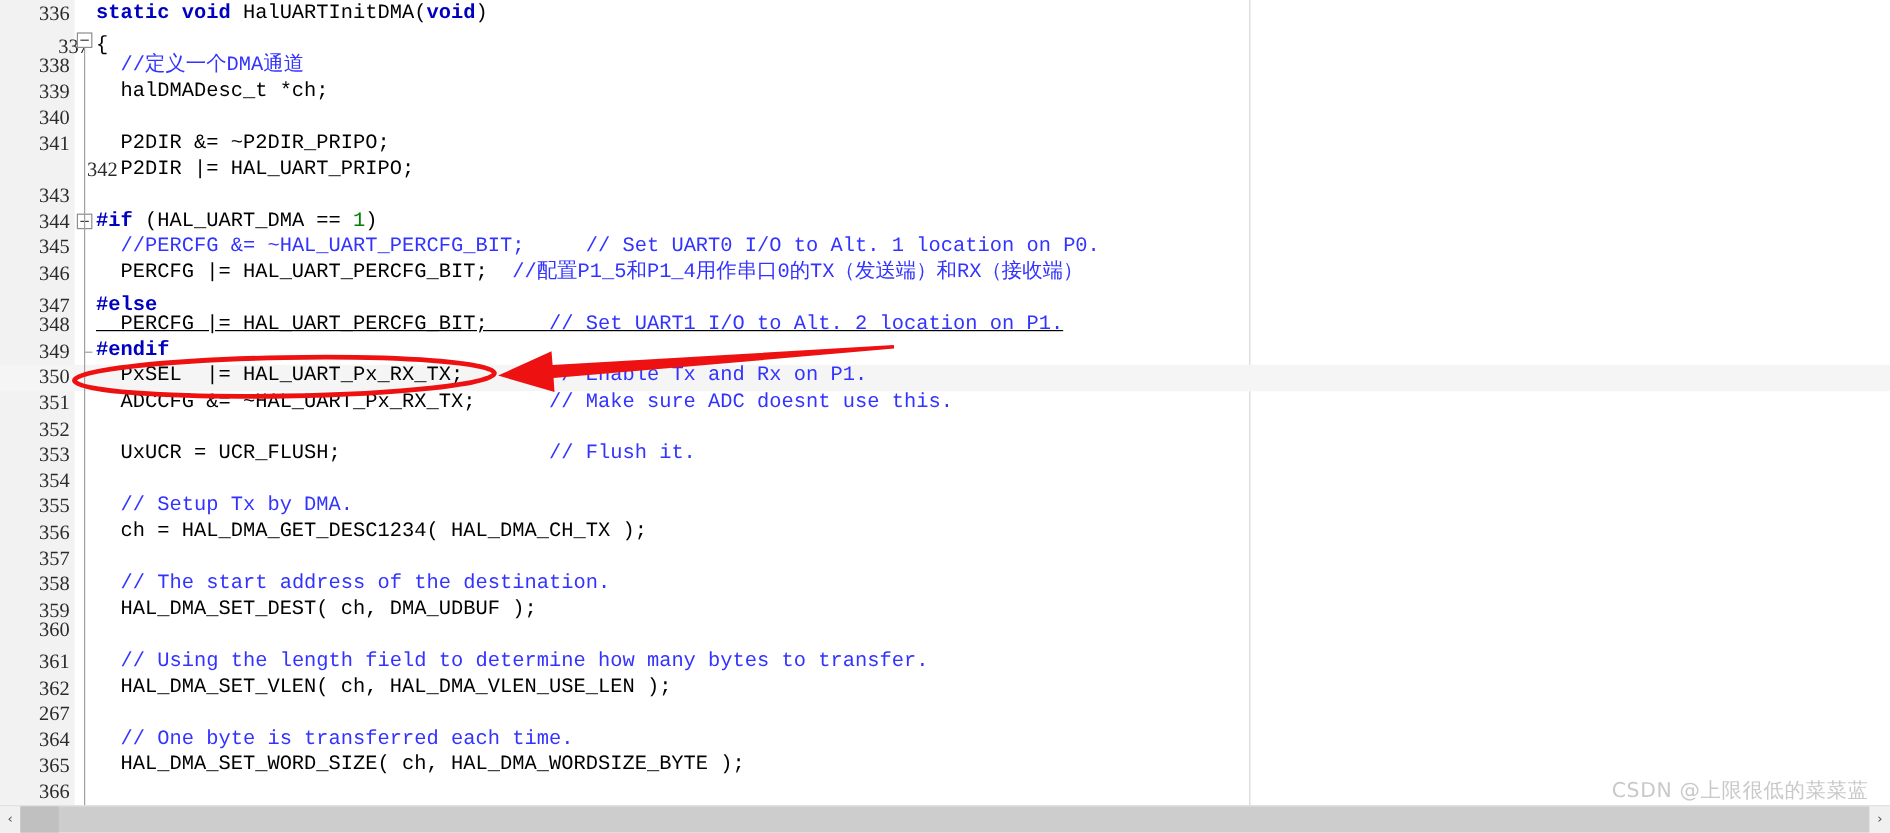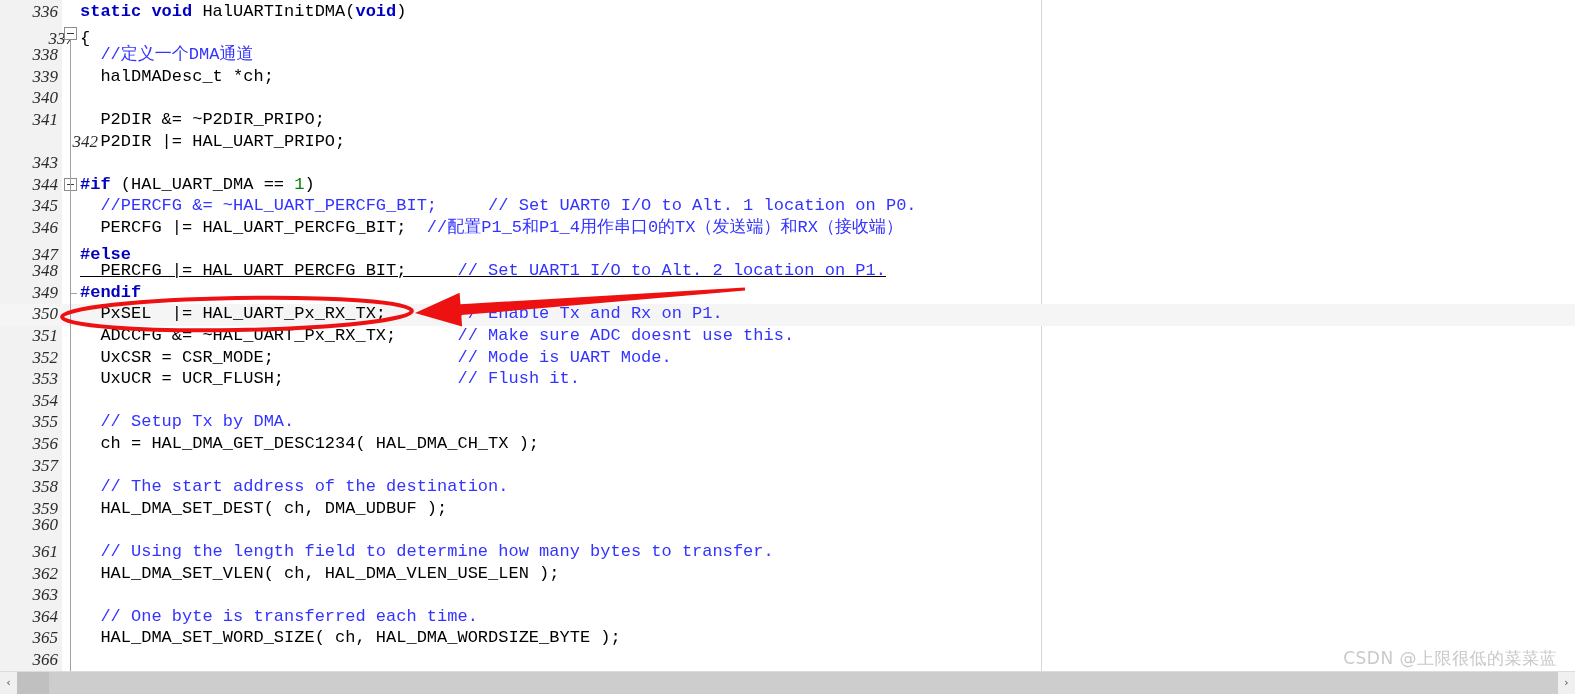--- a/index.html
+++ b/index.html
@@ -103,21 +103,20 @@
   }
   .ln {
     position: absolute;
     width: 58px;
     text-align: right;
     height: 21.6px;
     line-height: 21.6px;
     font-size: 17px;
     color: #2b2b2b;
     font-family: "Liberation Serif", "DejaVu Serif", serif;
-    font-style: italic;
   }
   .codetext {
     position: absolute;
     left: 22px;
     white-space: pre;
   }
 
   .cur-line {
     position: absolute;
     left: 0;
@@ -217,32 +216,32 @@
       <div class="line" style="top: 152.2px;"><span class="ln">343</span><span class="codetext" style="left: 80px;"><span class="plain"></span></span></div>
       <div class="line" style="top: 173.8px;"><span class="ln">344</span><span class="codetext" style="left: 80px;"><span class="pp">#if</span><span class="plain"> (HAL_UART_DMA == </span><span class="num">1</span><span class="plain">)</span></span></div>
       <div class="line" style="top: 195.4px;"><span class="ln">345</span><span class="codetext" style="left: 80px;"><span class="plain">  </span><span class="cmt">//PERCFG &amp;= ~HAL_UART_PERCFG_BIT;</span><span class="plain">     </span><span class="cmt">// Set UART0 I/O to Alt. 1 location on P0.</span></span></div>
       <div class="line" style="top: 217px;"><span class="ln">346</span><span class="codetext" style="left: 80px;"><span class="plain">  PERCFG |= HAL_UART_PERCFG_BIT;  </span><span class="cmt">//配置P1_5和P1_4用作串口0的TX（发送端）和RX（接收端）</span></span></div>
       <div class="line" style="top: 244px;"><span class="ln">347</span><span class="codetext" style="left: 80px;"><span class="pp">#else</span></span></div>
       <div class="line" style="top: 260.2px;"><span class="ln">348</span><span class="codetext" style="left: 80px; text-decoration: underline;"><span class="plain">  PERCFG |= HAL_UART_PERCFG_BIT;     </span><span class="cmt">// Set UART1 I/O to Alt. 2 location on P1.</span></span></div>
       <div class="line" style="top: 281.8px;"><span class="ln">349</span><span class="codetext" style="left: 80px;"><span class="pp">#endif</span></span></div>
       <div class="cur-line" style="top: 304.4px;"></div>
       <div class="line" style="top: 303.4px;"><span class="ln">350</span><span class="codetext" style="left: 80px;"><span class="plain">  PxSEL  |= HAL_UART_Px_RX_TX;       </span><span class="cmt">// Enable Tx and Rx on P1.</span></span></div>
       <div class="line" style="top: 325px;"><span class="ln">351</span><span class="codetext" style="left: 80px;"><span class="plain">  ADCCFG &amp;= ~HAL_UART_Px_RX_TX;      </span><span class="cmt">// Make sure ADC doesnt use this.</span></span></div>
-      <div class="line" style="top: 346.6px;"><span class="ln">352</span><span class="codetext" style="left: 80px;"><span class="plain">  UxCSR = CSR_MODE;                  </span><span class="cmt">// Mode is UART Mode.</span></span></div>
+      <div class="line" style="top: 346.6px;"><span class="ln">352</span></div>
       <div class="line" style="top: 368.2px;"><span class="ln">353</span><span class="codetext" style="left: 80px;"><span class="plain">  UxUCR = UCR_FLUSH;                 </span><span class="cmt">// Flush it.</span></span></div>
       <div class="line" style="top: 389.8px;"><span class="ln">354</span><span class="codetext" style="left: 80px;"><span class="plain"></span></span></div>
       <div class="line" style="top: 411.4px;"><span class="ln">355</span><span class="codetext" style="left: 80px;"><span class="plain">  </span><span class="cmt">// Setup Tx by DMA.</span></span></div>
       <div class="line" style="top: 433px;"><span class="ln">356</span><span class="codetext" style="left: 80px;"><span class="plain">  ch = HAL_DMA_GET_DESC1234( HAL_DMA_CH_TX );</span></span></div>
       <div class="line" style="top: 454.6px;"><span class="ln">357</span><span class="codetext" style="left: 80px;"><span class="plain"></span></span></div>
       <div class="line" style="top: 476.2px;"><span class="ln">358</span><span class="codetext" style="left: 80px;"><span class="plain">  </span><span class="cmt">// The start address of the destination.</span></span></div>
       <div class="line" style="top: 497.8px;"><span class="ln">359</span><span class="codetext" style="left: 80px;"><span class="plain">  HAL_DMA_SET_DEST( ch, DMA_UDBUF );</span></span></div>
       <div class="line" style="top: 514px;"><span class="ln">360</span><span class="codetext" style="left: 80px;"><span class="plain"></span></span></div>
       <div class="line" style="top: 541px;"><span class="ln">361</span><span class="codetext" style="left: 80px;"><span class="plain">  </span><span class="cmt">// Using the length field to determine how many bytes to transfer.</span></span></div>
       <div class="line" style="top: 562.6px;"><span class="ln">362</span><span class="codetext" style="left: 80px;"><span class="plain">  HAL_DMA_SET_VLEN( ch, HAL_DMA_VLEN_USE_LEN );</span></span></div>
-      <div class="line" style="top: 584.2px;"><span class="ln">363</span><span class="codetext" style="left: 80px;"><span class="plain"></span></span></div>
+      <div class="line" style="top: 584.2px;"><span class="ln">267</span><span class="codetext" style="left: 80px;"><span class="plain"></span></span></div>
       <div class="line" style="top: 605.8px;"><span class="ln">364</span><span class="codetext" style="left: 80px;"><span class="plain">  </span><span class="cmt">// One byte is transferred each time.</span></span></div>
       <div class="line" style="top: 627.4px;"><span class="ln">365</span><span class="codetext" style="left: 80px;"><span class="plain">  HAL_DMA_SET_WORD_SIZE( ch, HAL_DMA_WORDSIZE_BYTE );</span></span></div>
       <div class="line" style="top: 649px;"><span class="ln">366</span><span class="codetext" style="left: 80px;"><span class="plain"></span></span></div>
     </div>
 
   <div id="fold-root">
       <div class="fold-box" style="top: 26.6px;"></div>
       <div class="fold-box" style="top: 177.8px;"></div>
       <div class="fold-rail" style="top: 39.6px; height: 253.2px;"></div>
       <div class="fold-rail" style="top: 292.8px; height: 379.2px;"></div>

